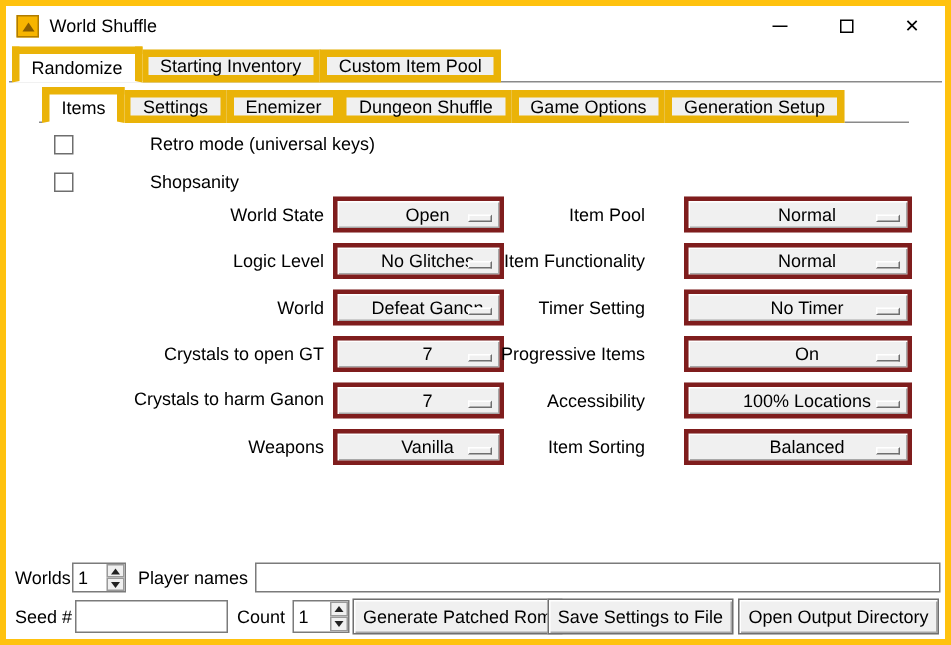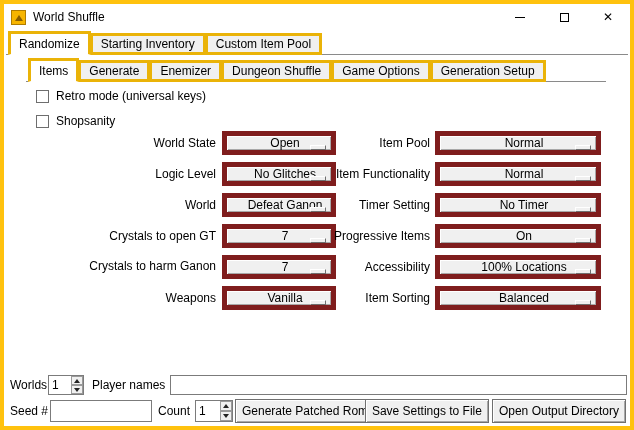--- a/index.html
+++ b/index.html
@@ -41,57 +41,57 @@
   
   .client {
     position: absolute; left: 4px; top: 30px; right: 4px; bottom: 4px;
     background: #ffffff;
   }
 
   
   .tabrow { position: absolute; display: flex; align-items: flex-end; height: 24px; z-index: 3; }
   .tab {
     height: 22px; padding: 0 8px; background: #f0f0f0;
-    border: 3px solid #eab308; display: flex; align-items: center;
+    border: 5px solid #eab308; display: flex; align-items: center;
     white-space: nowrap; cursor: default;
   }
   .tab + .tab { margin-left: -1px; }
   .tab.selected {
     height: 24px; background: #ffffff; border-bottom: 1px solid #ffffff;
     position: relative; z-index: 4;
   }
   .nb-line { position: absolute; height: 0; border-top: 1px solid #8a8a8a; z-index: 1; }
   .line-primary { left: 2px; right: 2px; top: 24px; }
   .line-secondary { left: 22px; right: 24px; top: 51px; }
   .tabs-primary { left: 4px; top: 1px; }
   .tabs-secondary { left: 24px; top: 28px; }
 
   
   .check-row { position: absolute; left: 32px; display: flex; align-items: center; height: 16px; cursor: default; }
   .checkbox {
     width: 13px; height: 13px; background: #fff;
     border: 1px solid #6e6e6e; margin-right: 7px; flex: none;
   }
-  .check-label { white-space: nowrap; }
+  .check-label { white-space: nowrap; margin-left: 44px; }
 
   
   .fieldlabel {
     position: absolute; height: 24px; line-height: 24px;
     text-align: right; white-space: nowrap;
   }
   .lbl-left  { left: 20px;  width: 192px; }
   .lbl-right { left: 270px; width: 156px; }
   .dropdown {
     position: absolute; height: 24px;
-    background: #f0f0f0; border: 5px solid #7f1d1d;
+    background: #f0f0f0; border: 3px solid #7f1d1d;
     box-shadow: inset 1px 1px 0 #ffffff, inset -1px -1px 0 #a8a8a8;
     display: flex; align-items: center; justify-content: center; cursor: default; padding-left: 12px;
   }
   .dd-left  { left: 218px; width: 114px; }
-  .dd-right { left: 431px; width: 166px; justify-content: center; }
+  .dd-right { left: 452px; width: 152px; justify-content: center; }
   .dd-value { white-space: nowrap; }
   .dd-indicator {
     position: absolute; right: 5px; top: 9px; width: 16px; height: 5px;
     background: #f0f0f0;
     border-top: 1px solid #ffffff; border-left: 1px solid #ffffff;
     border-bottom: 1px solid #6f6f6f; border-right: 1px solid #6f6f6f;
   }
 
   
   .flowlabel { position: absolute; white-space: nowrap; }
@@ -158,21 +158,21 @@
     <div class="nb-line line-primary"></div>
     <div class="tabrow tabs-primary">
       <div class="tab selected">Randomize</div>
       <div class="tab">Starting Inventory</div>
       <div class="tab">Custom Item Pool</div>
     </div>
 
     <div class="nb-line line-secondary"></div>
     <div class="tabrow tabs-secondary">
       <div class="tab selected">Items</div>
-      <div class="tab">Generate</div>
+      <div class="tab">Settings</div>
       <div class="tab">Enemizer</div>
       <div class="tab">Dungeon Shuffle</div>
       <div class="tab">Game Options</div>
       <div class="tab">Generation Setup</div>
     </div>
 
     <div class="check-row" style="top:58px">
       <span class="checkbox"></span>
       <span class="check-label">Retro mode (universal keys)</span>
     </div>

